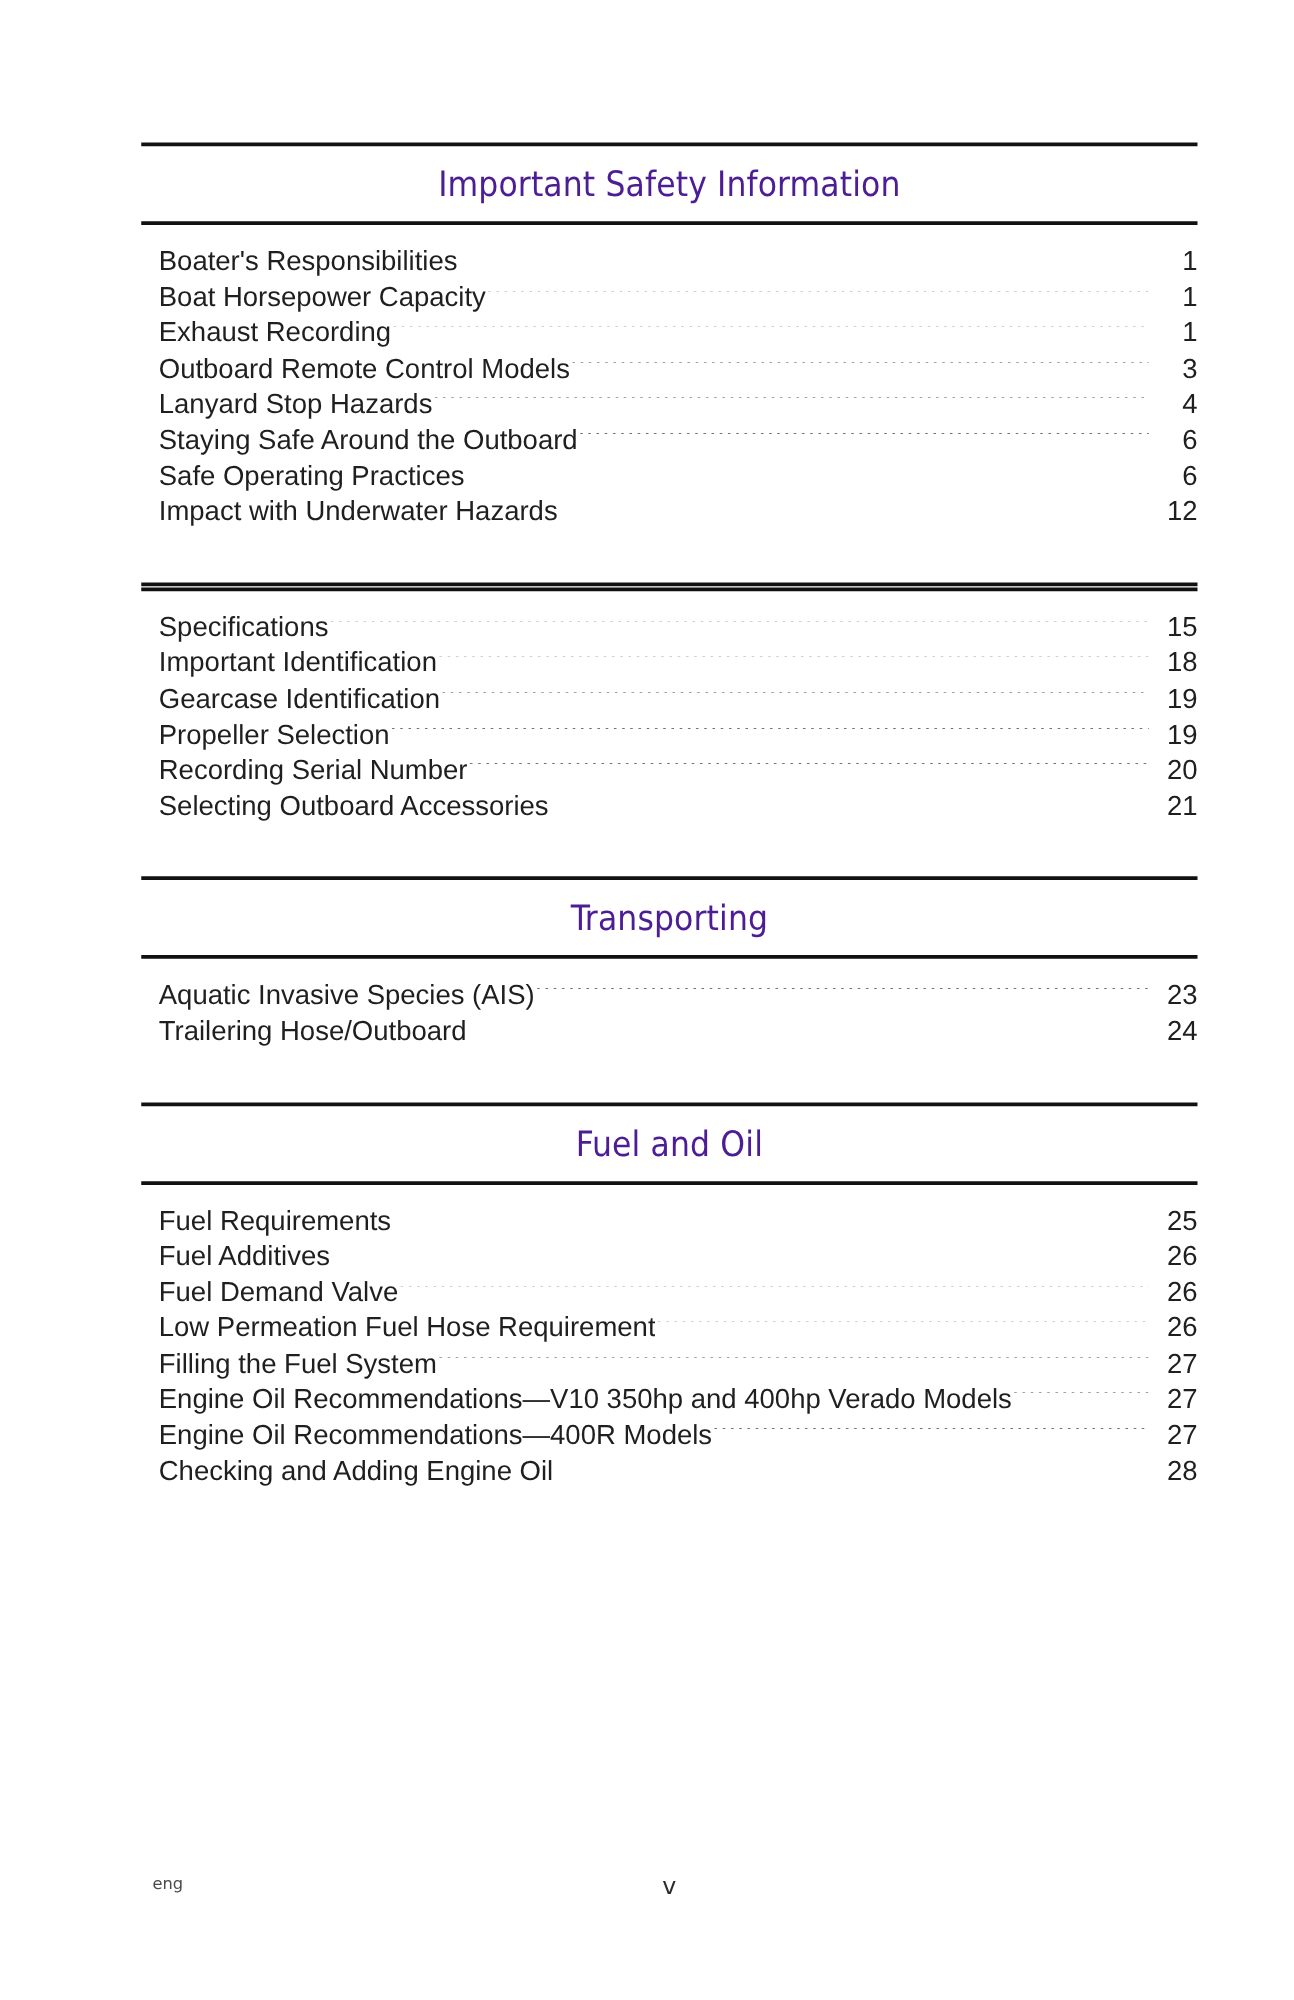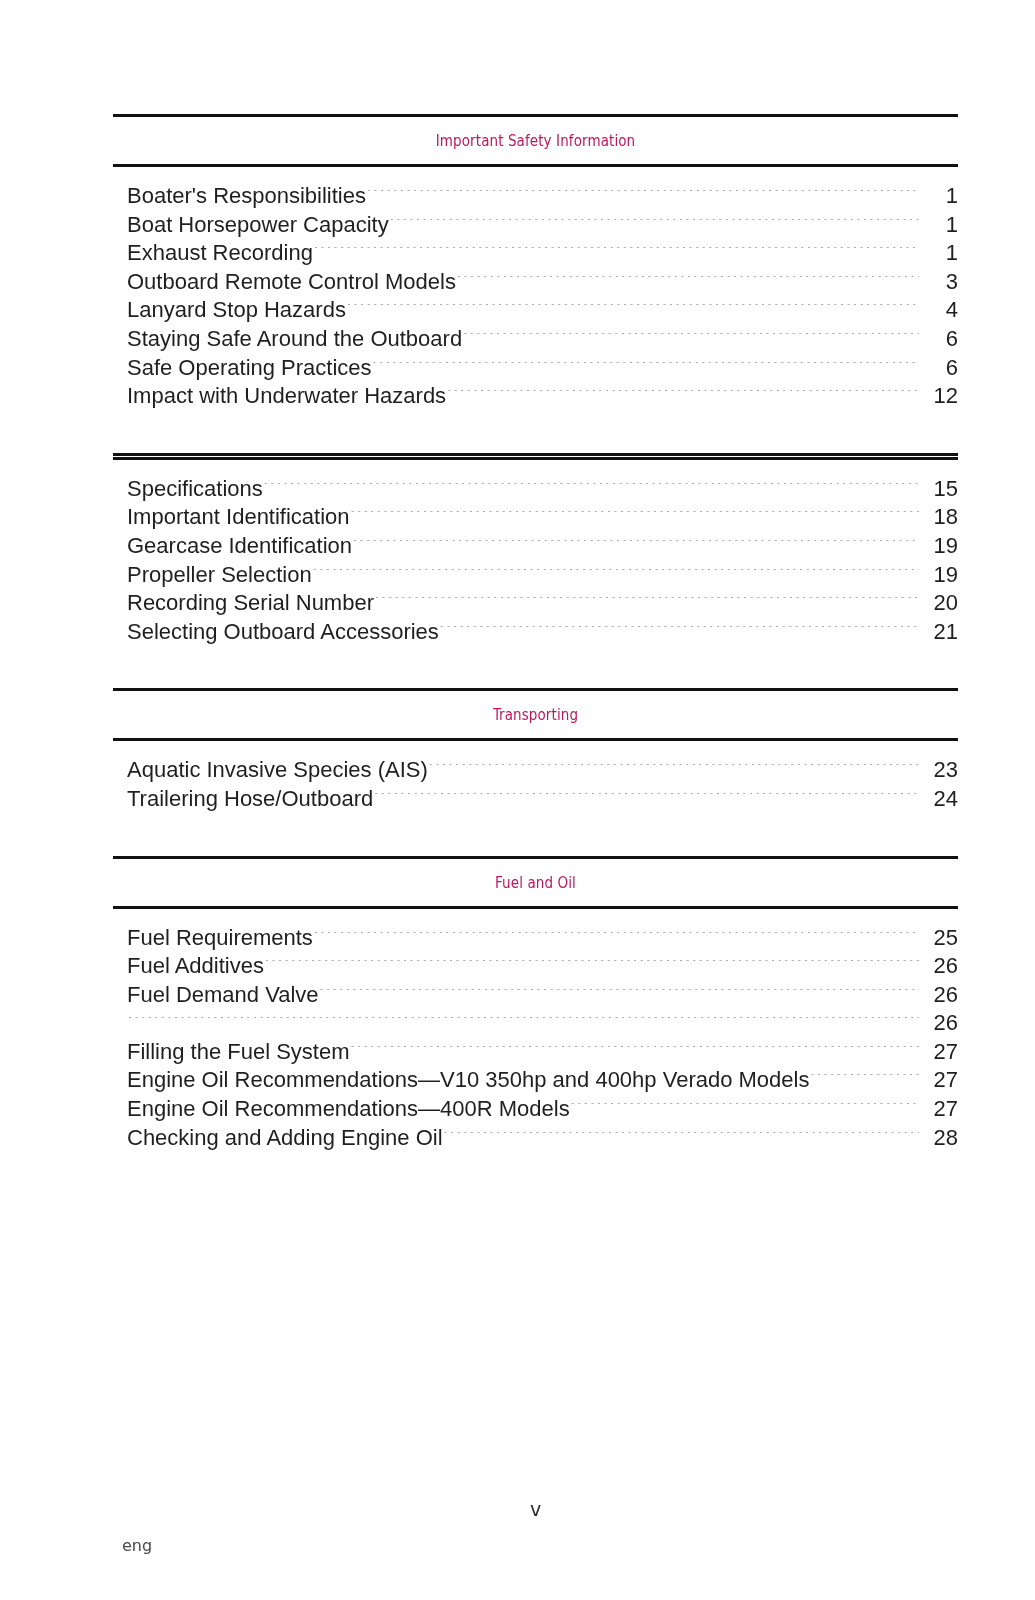--- a/index.html
+++ b/index.html
@@ -38,24 +38,24 @@
     border-bottom: 1px solid #ffffff;
     box-sizing: border-box;
   }
   .rule-inner {
     height: 3px;
     background: #111111;
   }
 
   .section-title {
     text-align: center;
-    font-size: 15px;
+    font-size: 28px;
     line-height: 1;
     letter-spacing: 0.1px;
-    color: #be185d;
+    color: #4c1d95;
     padding: 16px 0 15px 0;
     font-family: "DejaVu Sans Condensed", "Liberation Sans Narrow", "DejaVu Sans", sans-serif;
     font-stretch: condensed;
     font-weight: 400;
     white-space: nowrap;
   }
 
   .entries {
     padding-top: 14px;
   }
@@ -103,24 +103,23 @@
     position: absolute;
     left: 113px;
     right: 77px;
     bottom: 78px;
     height: 22px;
   }
   .footer-lang {
     position: absolute;
     left: 9px;
     top: 0;
-    font-size: 16px;
+    font-size: 13px;
     color: #4a4a4a;
     font-family: "DejaVu Sans", "Liberation Sans", sans-serif;
-    margin-top: 36px;
   }
   .footer-pageno {
     position: absolute;
     left: 0;
     right: 0;
     top: -2px;
     text-align: center;
     font-size: 19px;
     color: #2b2b2b;
     font-family: "DejaVu Sans", "Liberation Sans", sans-serif;
@@ -263,20 +262,21 @@
             <span class="toc-label">Fuel Additives</span>
             <span class="toc-dots"></span>
             <span class="toc-page">26</span>
           </div>
           <div class="toc-row">
             <span class="toc-label">Fuel Demand Valve</span>
             <span class="toc-dots"></span>
             <span class="toc-page">26</span>
           </div>
           <div class="toc-row">
+            <span class="toc-label">Low Permeation Fuel Hose Requirement</span>
             <span class="toc-dots"></span>
             <span class="toc-page">26</span>
           </div>
           <div class="toc-row">
             <span class="toc-label">Filling the Fuel System</span>
             <span class="toc-dots"></span>
             <span class="toc-page">27</span>
           </div>
           <div class="toc-row">
             <span class="toc-label">Engine Oil Recommendations—V10 350hp and 400hp Verado Models</span>

